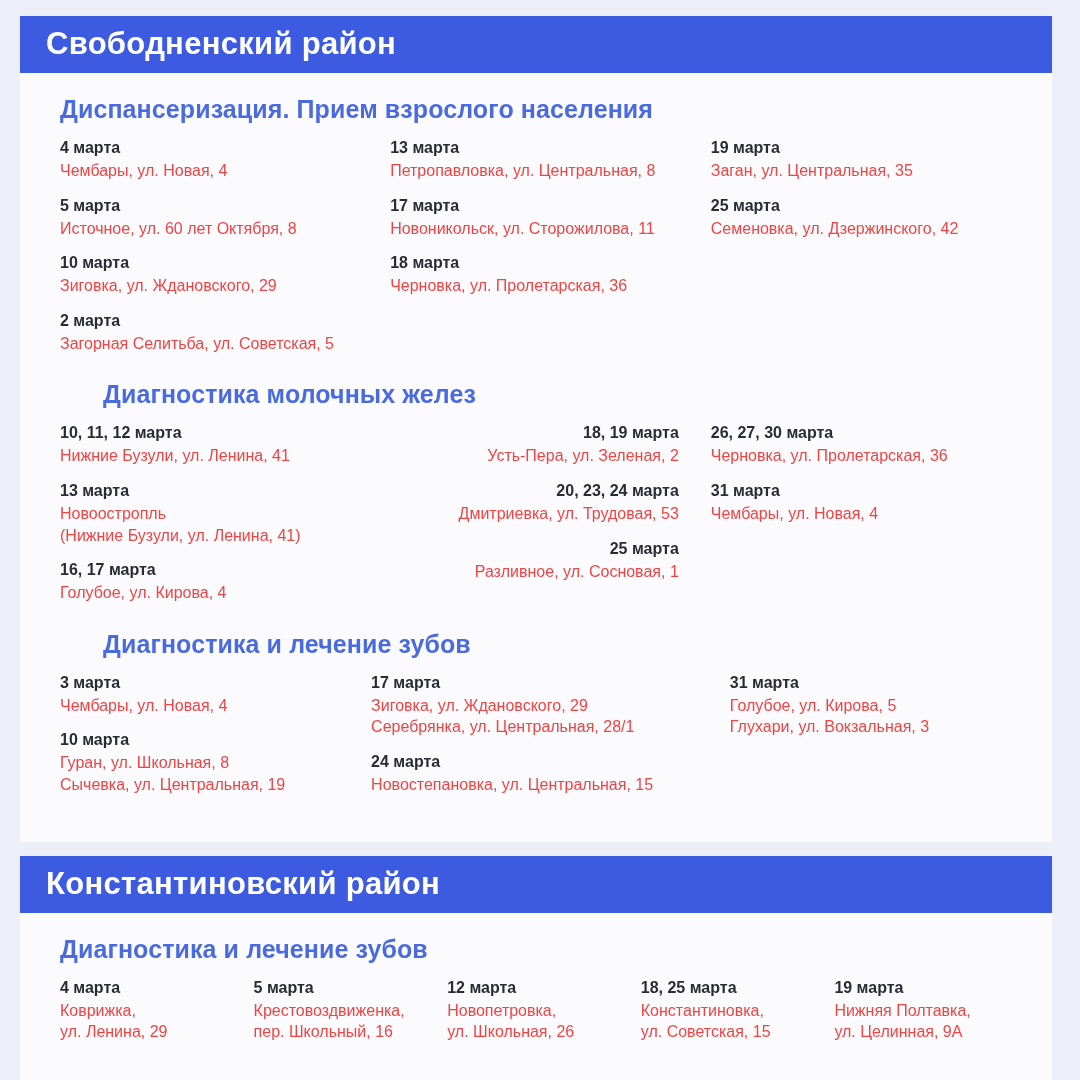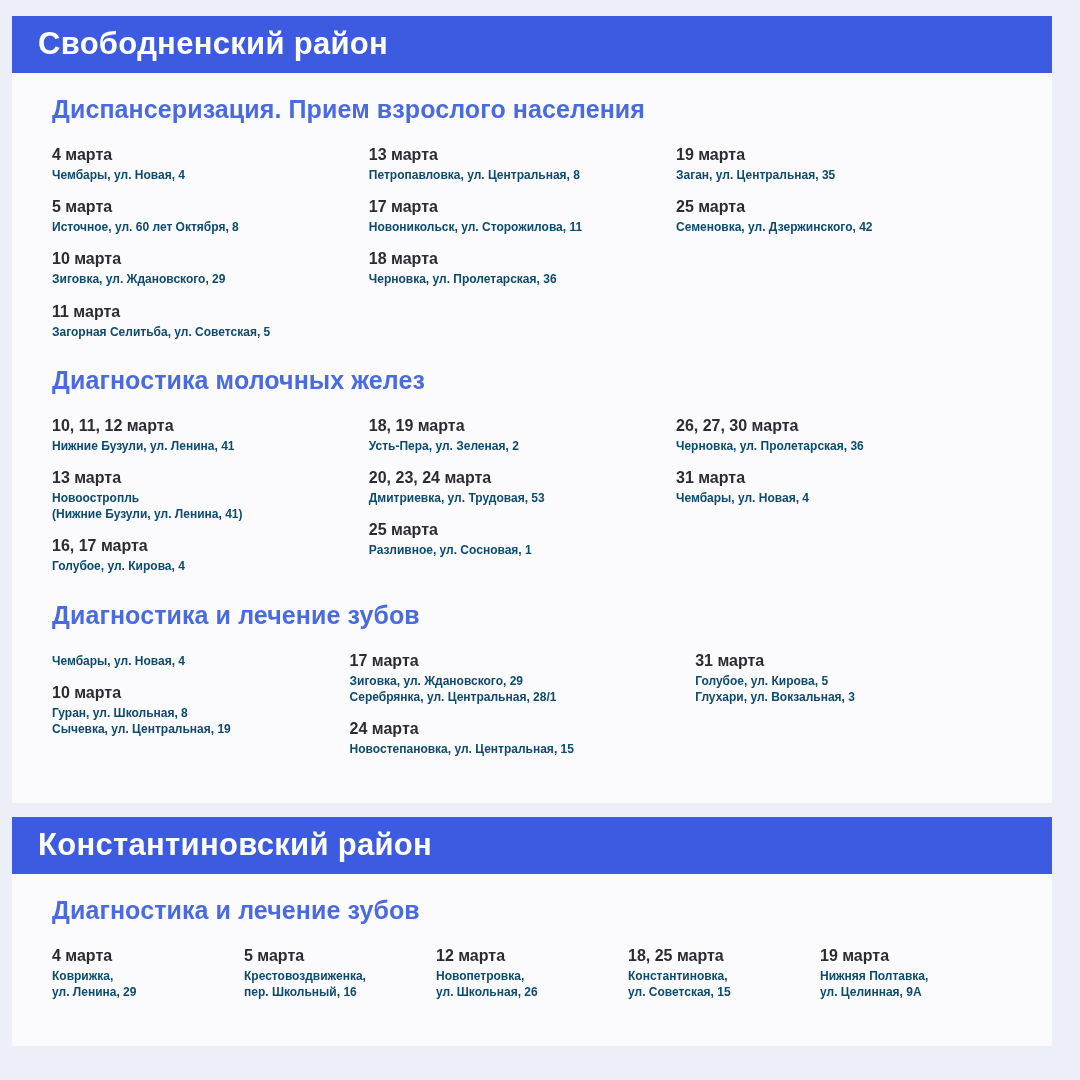--- a/index.html
+++ b/index.html
@@ -8,21 +8,21 @@
     padding: 0;
     width: 1080px;
     height: 1080px;
     background: #eceef8;
     font-family: "Liberation Sans", sans-serif;
   }
   .page {
     width: 1080px;
     height: 1080px;
     background: #eceef8;
-    padding: 16px 28px 0 12px;
+    padding: 16px 28px 0 20px;
     position: relative;
     overflow: hidden;
   }
   .district {
     margin-bottom: 14px;
   }
   .district-header {
     background: #3d5be0;
     color: #ffffff;
     font-size: 31px;
@@ -40,58 +40,57 @@
   }
   .section-title {
     color: #4a6ae0;
     font-size: 25px;
     font-weight: bold;
     margin: 0 0 14px 0;
     letter-spacing: 0.1px;
   }
   .section + .section .section-title {
     margin-top: 12px;
+    margin-left: 43px;
   }
   .cols {
     display: flex;
-    gap: 0;
-    margin-top: 21px;
+    gap: 16px;
   }
   .col {
     flex: 1 1 0;
     padding-right: 16px;
   }
   .entry {
     margin-bottom: 14px;
   }
   .entry-date {
     font-size: 16px;
     font-weight: bold;
     color: #2b2b33;
     line-height: 1.25;
   }
   .entry-place {
-    font-size: 12px;
-    color: #0c4a6e;
+    font-size: 16px;
+    color: #ef4444;
     line-height: 1.35;
     margin-top: 2px;
-    font-weight: bold;
   }
   .entry-place div { white-space: nowrap; }
 
   
   .cols5 .col { flex: 1 1 0; padding-right: 12px; }
   .cols5 .entry-place div { white-space: normal; }
 
   .sec-dispanser .col:nth-child(1) { flex: 0 0 33%; }
   .sec-dispanser .col:nth-child(2) { flex: 0 0 32%; }
   .sec-dispanser .col:nth-child(3) { flex: 0 0 35%; }
 
   .sec-mammo .col:nth-child(1) { flex: 0 0 33%; }
-  .sec-mammo .col:nth-child(2) { flex: 0 0 32%; }
+  .sec-mammo .col:nth-child(2) { flex: 0 0 32%; text-align: right; }
   .sec-mammo .col:nth-child(3) { flex: 0 0 35%; }
 
   .sec-dental .col:nth-child(1) { flex: 0 0 31%; }
   .sec-dental .col:nth-child(2) { flex: 0 0 36%; }
   .sec-dental .col:nth-child(3) { flex: 0 0 33%; }
 </style>
 </head>
 <body>
 
 <div class="page">
@@ -115,21 +114,21 @@
                     <div>Источное, ул. 60 лет Октября, 8</div>
                   </div>
                 </div>
                 <div class="entry">
                   <div class="entry-date">10 марта</div>
                   <div class="entry-place">
                     <div>Зиговка, ул. Ждановского, 29</div>
                   </div>
                 </div>
                 <div class="entry">
-                  <div class="entry-date">11 марта</div>
+                  <div class="entry-date">2 марта</div>
                   <div class="entry-place">
                     <div>Загорная Селитьба, ул. Советская, 5</div>
                   </div>
                 </div>
               </div>
               <div class="col">
                 <div class="entry">
                   <div class="entry-date">13 марта</div>
                   <div class="entry-place">
                     <div>Петропавловка, ул. Центральная, 8</div>
@@ -222,20 +221,21 @@
                   </div>
                 </div>
               </div>
             </div>
           </div>
           <div class="section sec-dental">
             <div class="section-title">Диагностика и лечение зубов</div>
             <div class="cols sec-dental">
               <div class="col">
                 <div class="entry">
+                  <div class="entry-date">3 марта</div>
                   <div class="entry-place">
                     <div>Чембары, ул. Новая, 4</div>
                   </div>
                 </div>
                 <div class="entry">
                   <div class="entry-date">10 марта</div>
                   <div class="entry-place">
                     <div>Гуран, ул. Школьная, 8</div>
                     <div>Сычевка, ул. Центральная, 19</div>
                   </div>

